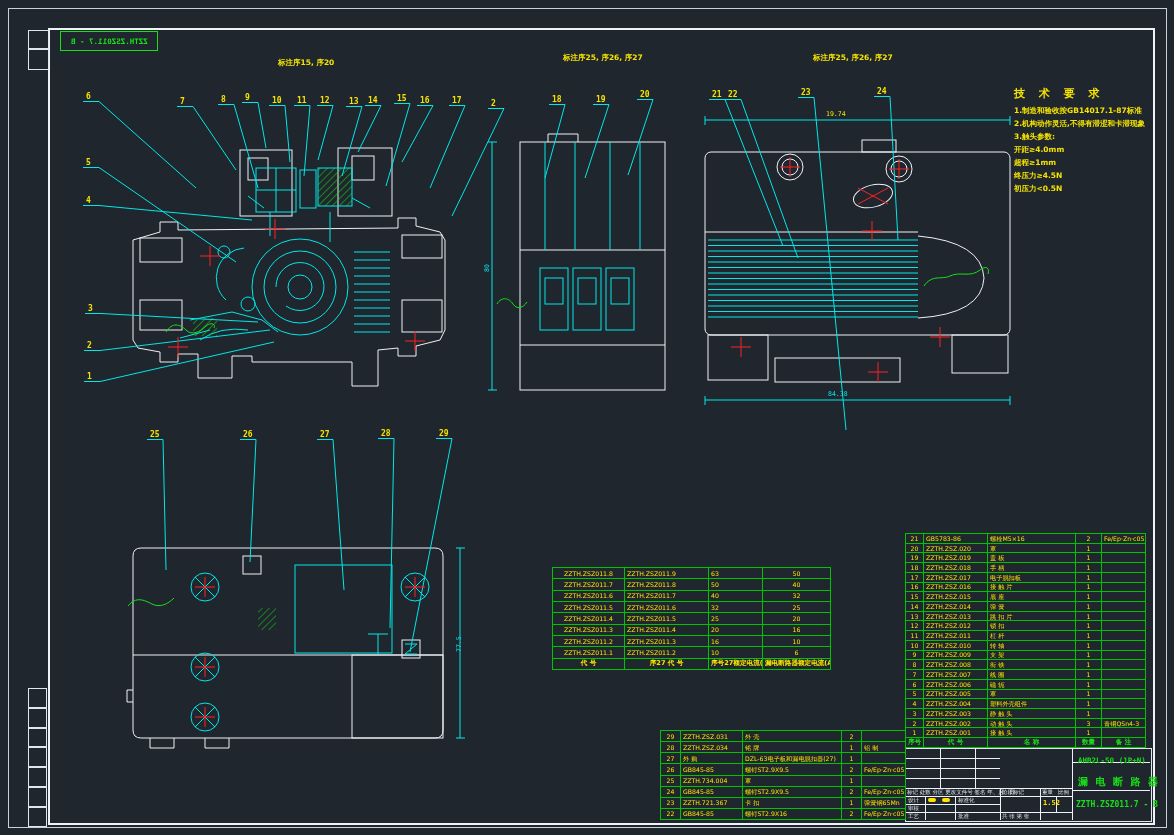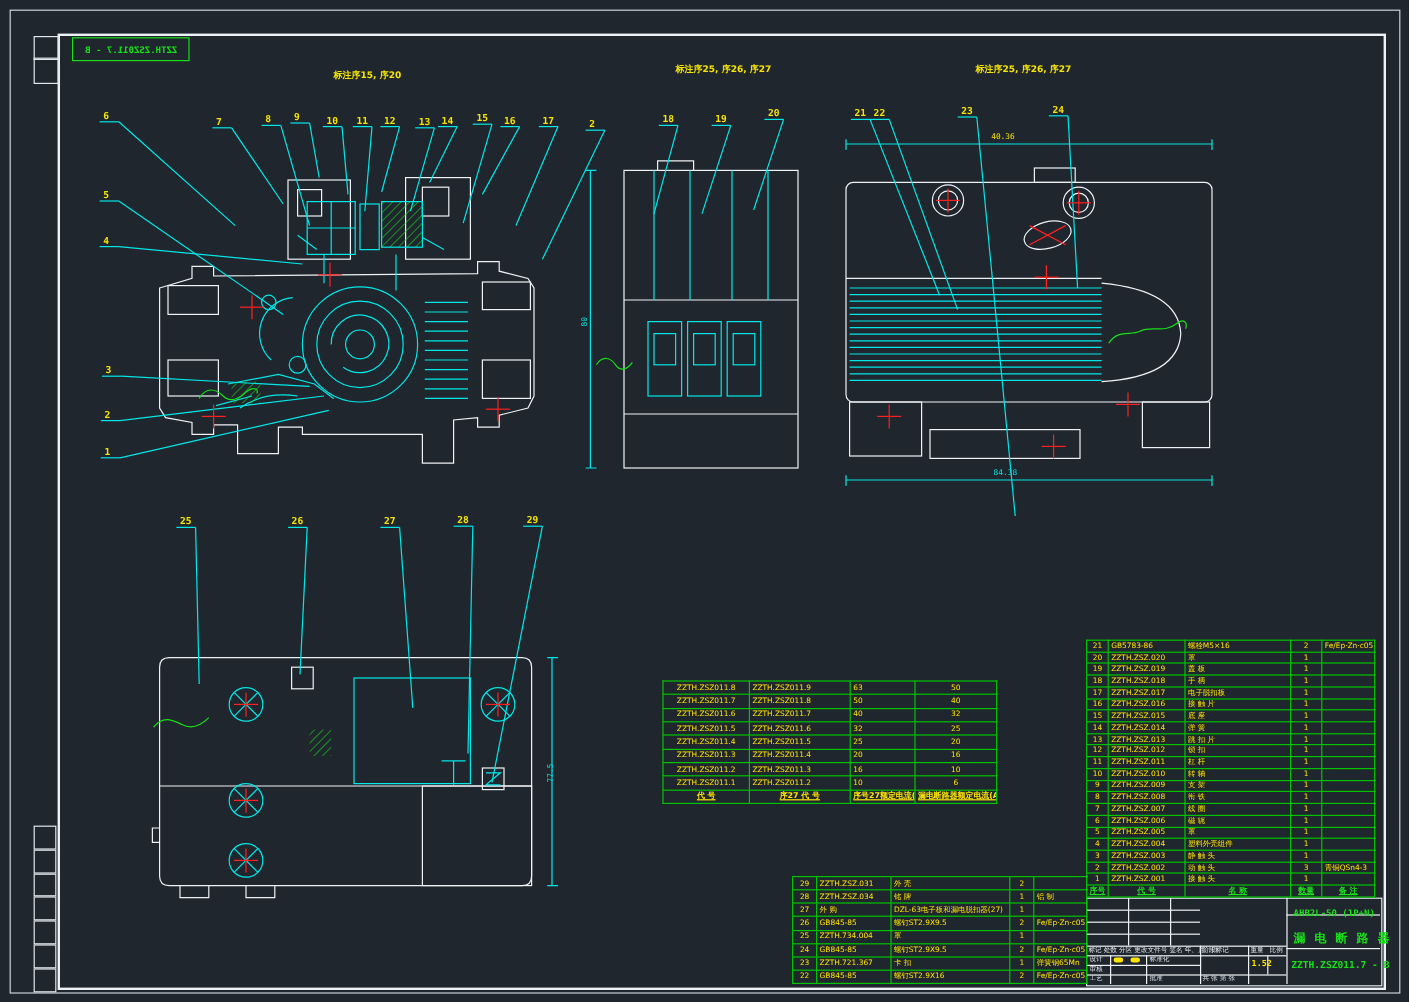--- a/index.html
+++ b/index.html
@@ -19,21 +19,21 @@
   .dim{position:absolute;color:#00e8e8;font:6.5px "DejaVu Sans Mono",monospace;white-space:nowrap;z-index:5;}
   .dim.yellow{color:#f5e400;}
   .dim.vert{transform:rotate(-90deg);transform-origin:left top;}
   .techreq{position:absolute;left:1014px;top:86px;width:152px;z-index:5;}
   .techreq .tr-title{color:#f5e400;font:bold 11px "DejaVu Sans",sans-serif;letter-spacing:5px;margin-bottom:3px;}
   .techreq .tr-item{color:#f5e400;font:bold 7.5px "DejaVu Sans",sans-serif;line-height:13px;white-space:nowrap;}
   .cadtable{position:absolute;border-collapse:collapse;table-layout:fixed;z-index:4;background:transparent;}
   .cadtable td{border:1px solid #00c400;color:#ffe400;font-size:6.2px;line-height:7px;
                padding:0 2px;overflow:hidden;white-space:nowrap;}
   .cadtable td.center{text-align:center;}
-  .cadtable tr.hdr td{color:#19e019;font-weight:bold;text-align:center;font-size:6.6px;text-decoration:underline;}
+  .cadtable tr.hdr td{color:#19e019;font-weight:bold;text-align:center;font-size:6.6px;}
   #rating-table tr.hdr td{color:#ffe400;}
   .tb-line{position:absolute;background:#eef2f6;z-index:3;}
   .tb-cell{position:absolute;border:1px solid #dfe6ec;z-index:3;}
   .tb-text{position:absolute;color:#dfe6ec;font-size:5.5px;line-height:7px;white-space:nowrap;z-index:4;overflow:hidden;}
   .tb-green{position:absolute;color:#17e017;z-index:4;white-space:nowrap;}
   .tb-yellow{position:absolute;color:#ffe400;z-index:4;white-space:nowrap;font:bold 7px "DejaVu Sans Mono",monospace;}
   .sig-mark{position:absolute;width:8px;height:4px;background:#ffe400;border-radius:2px;z-index:4;}
 </style>
 </head>
 <body>
@@ -312,25 +312,37 @@
         <line x1="205" y1="707" x2="205" y2="727" stroke="#ff2020"></line>
         <line x1="858" y1="188" x2="888" y2="204" stroke="#ff2020"></line>
         <line x1="888" y1="188" x2="858" y2="204" stroke="#ff2020"></line>
       </g>
   </svg>
 
   <span class="ylabel" style="left:278px;top:58px;">标注序15, 序20</span>
   <span class="ylabel" style="left:563px;top:53px;">标注序25, 序26, 序27</span>
   <span class="ylabel" style="left:813px;top:53px;">标注序25, 序26, 序27</span>
 
-  <span class="dim yellow" style="left:826px;top:110px;">40.36</span>
+  <span class="dim yellow" style="left:826px;top:110px;">19.74</span>
   <span class="dim" style="left:828px;top:390px;text-align:center;">84.38</span>
   <span class="dim vert" style="left:483px;top:272px;">80</span>
   <span class="dim vert" style="left:455px;top:652px;">77.5</span>
 
+  <div class="techreq">
+    <div class="tr-title">技 术 要 求</div>
+    <div id="tr-items">
+        <div class="tr-item">1.制造和验收按GB14017.1-87标准</div>
+        <div class="tr-item">2.机构动作灵活,不得有滞涩和卡滞现象</div>
+        <div class="tr-item">3.触头参数:</div>
+        <div class="tr-item">   开距≥4.0mm</div>
+        <div class="tr-item">   超程≥1mm</div>
+        <div class="tr-item">   终压力≥4.5N</div>
+        <div class="tr-item">   初压力&lt;0.5N</div>
+      </div>
+  </div>
 
   <table id="rating-table" class="cadtable" style="left:552px;top:567px;width:278px;height:103px;">
     <colgroup>
         <col style="width:72px">
         <col style="width:84px">
         <col style="width:54px">
         <col style="width:68px">
       </colgroup>
   <tbody>
         <tr>

